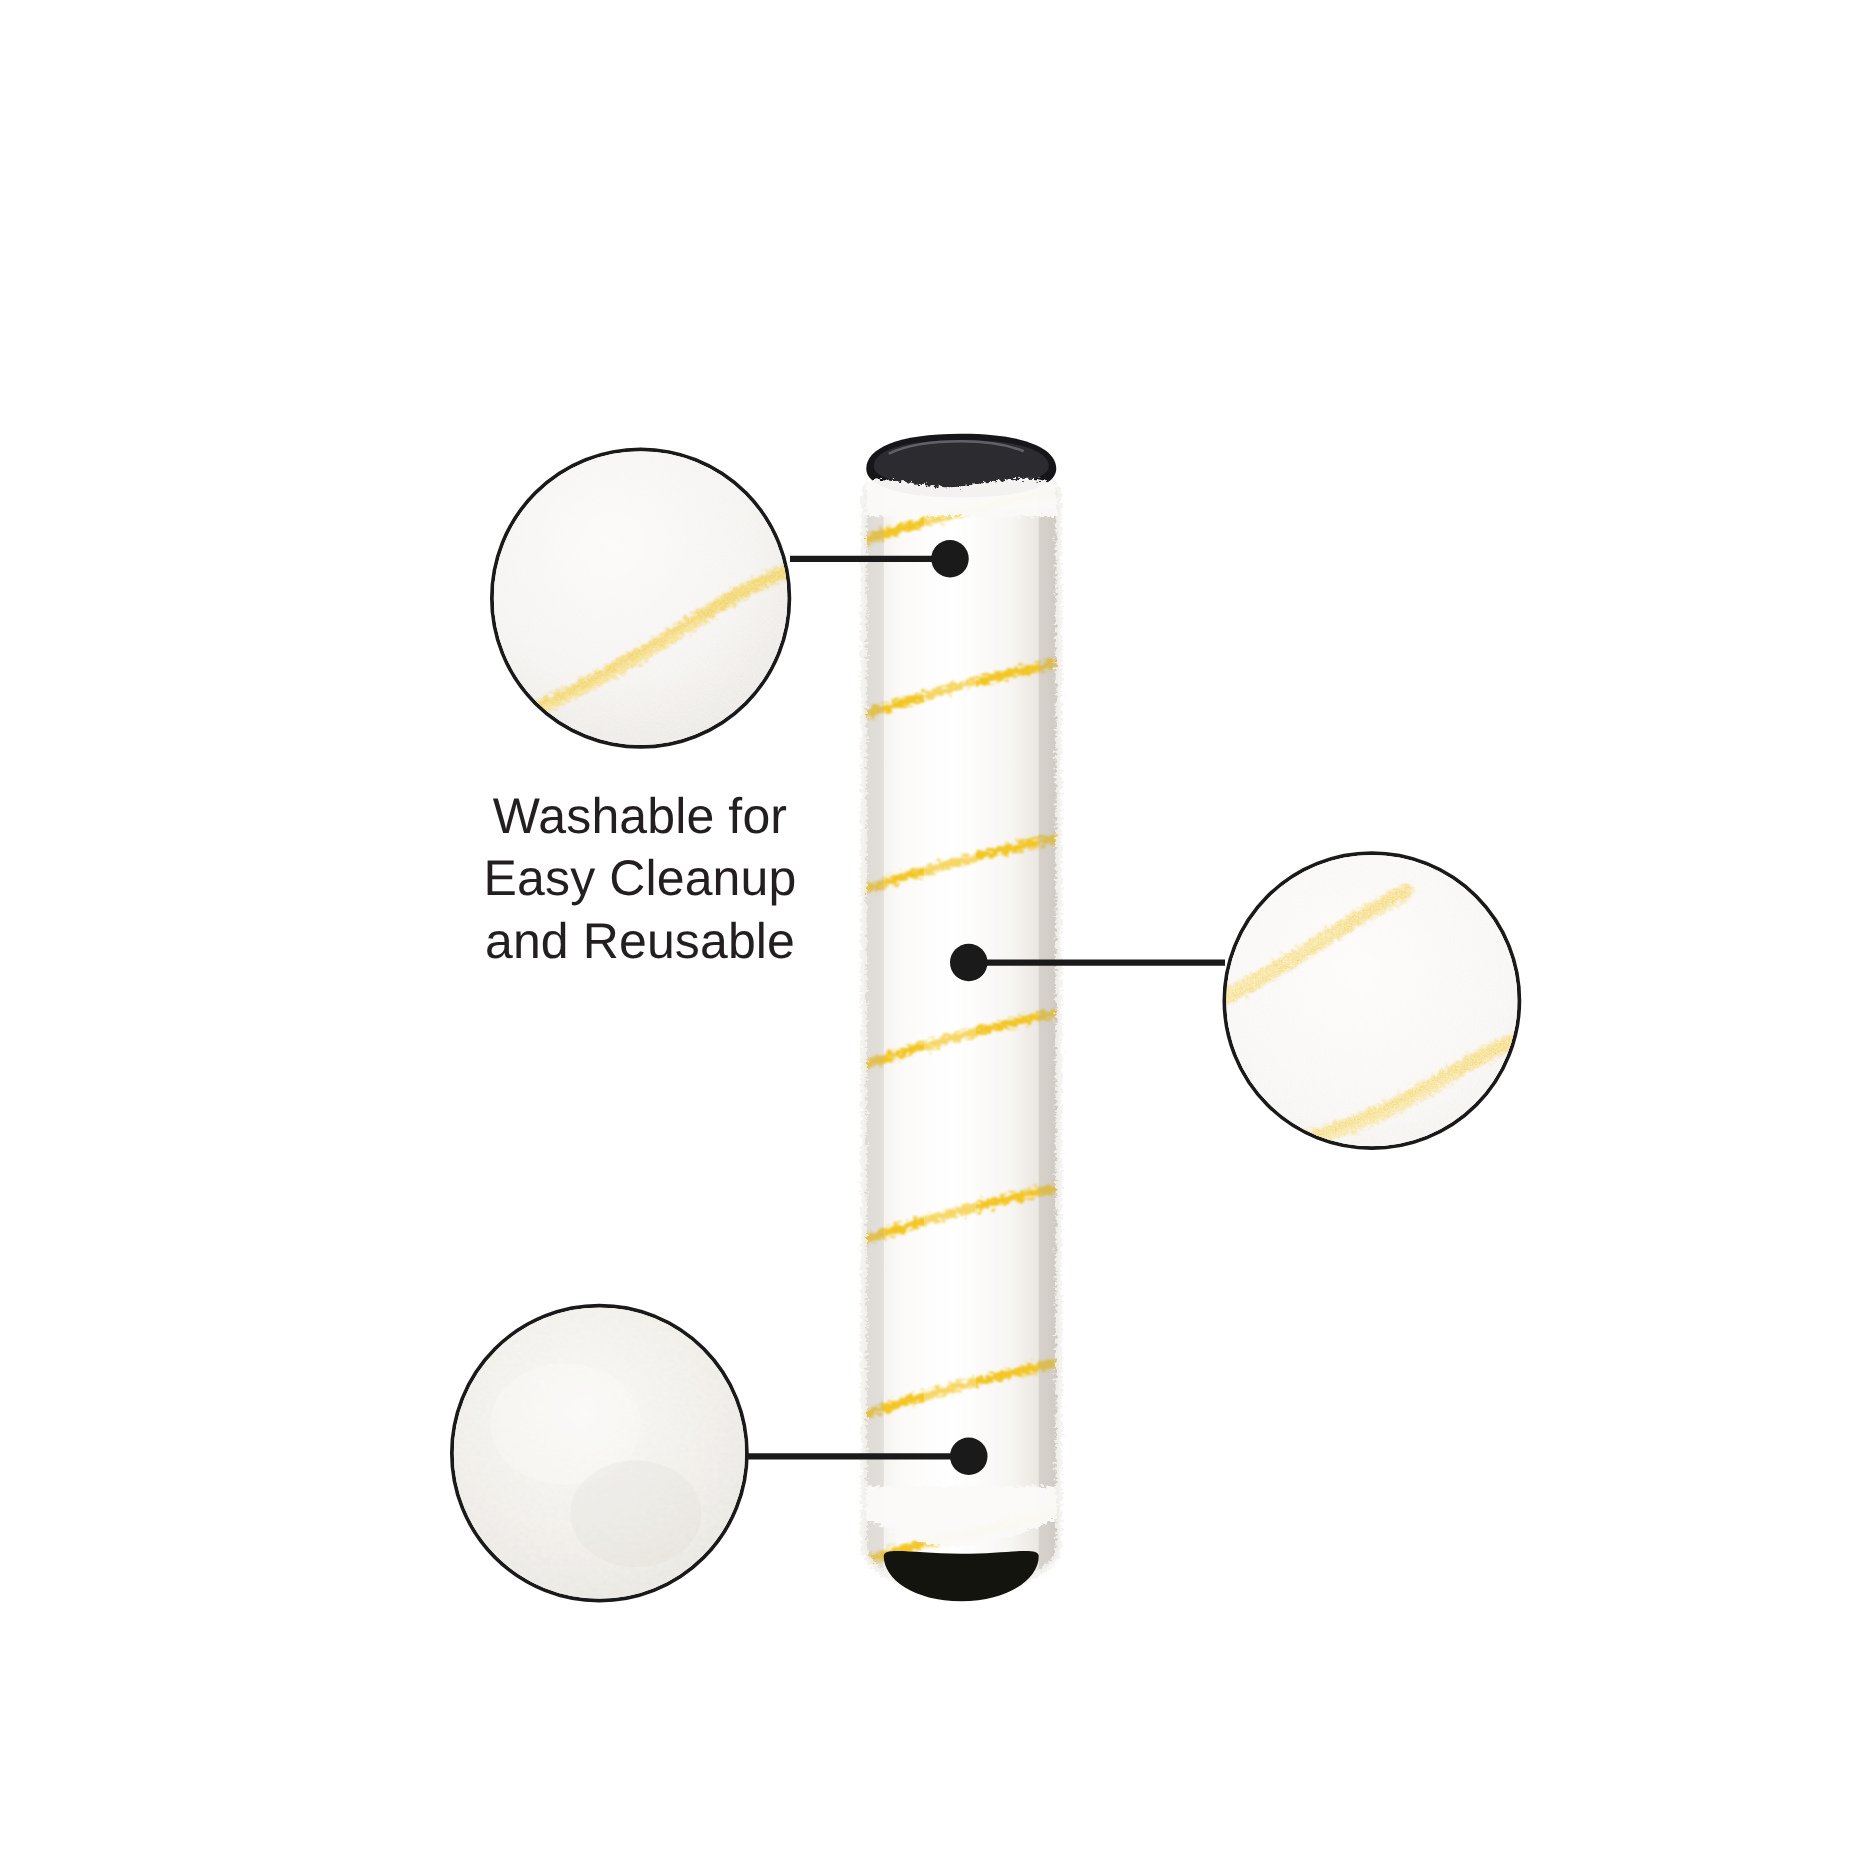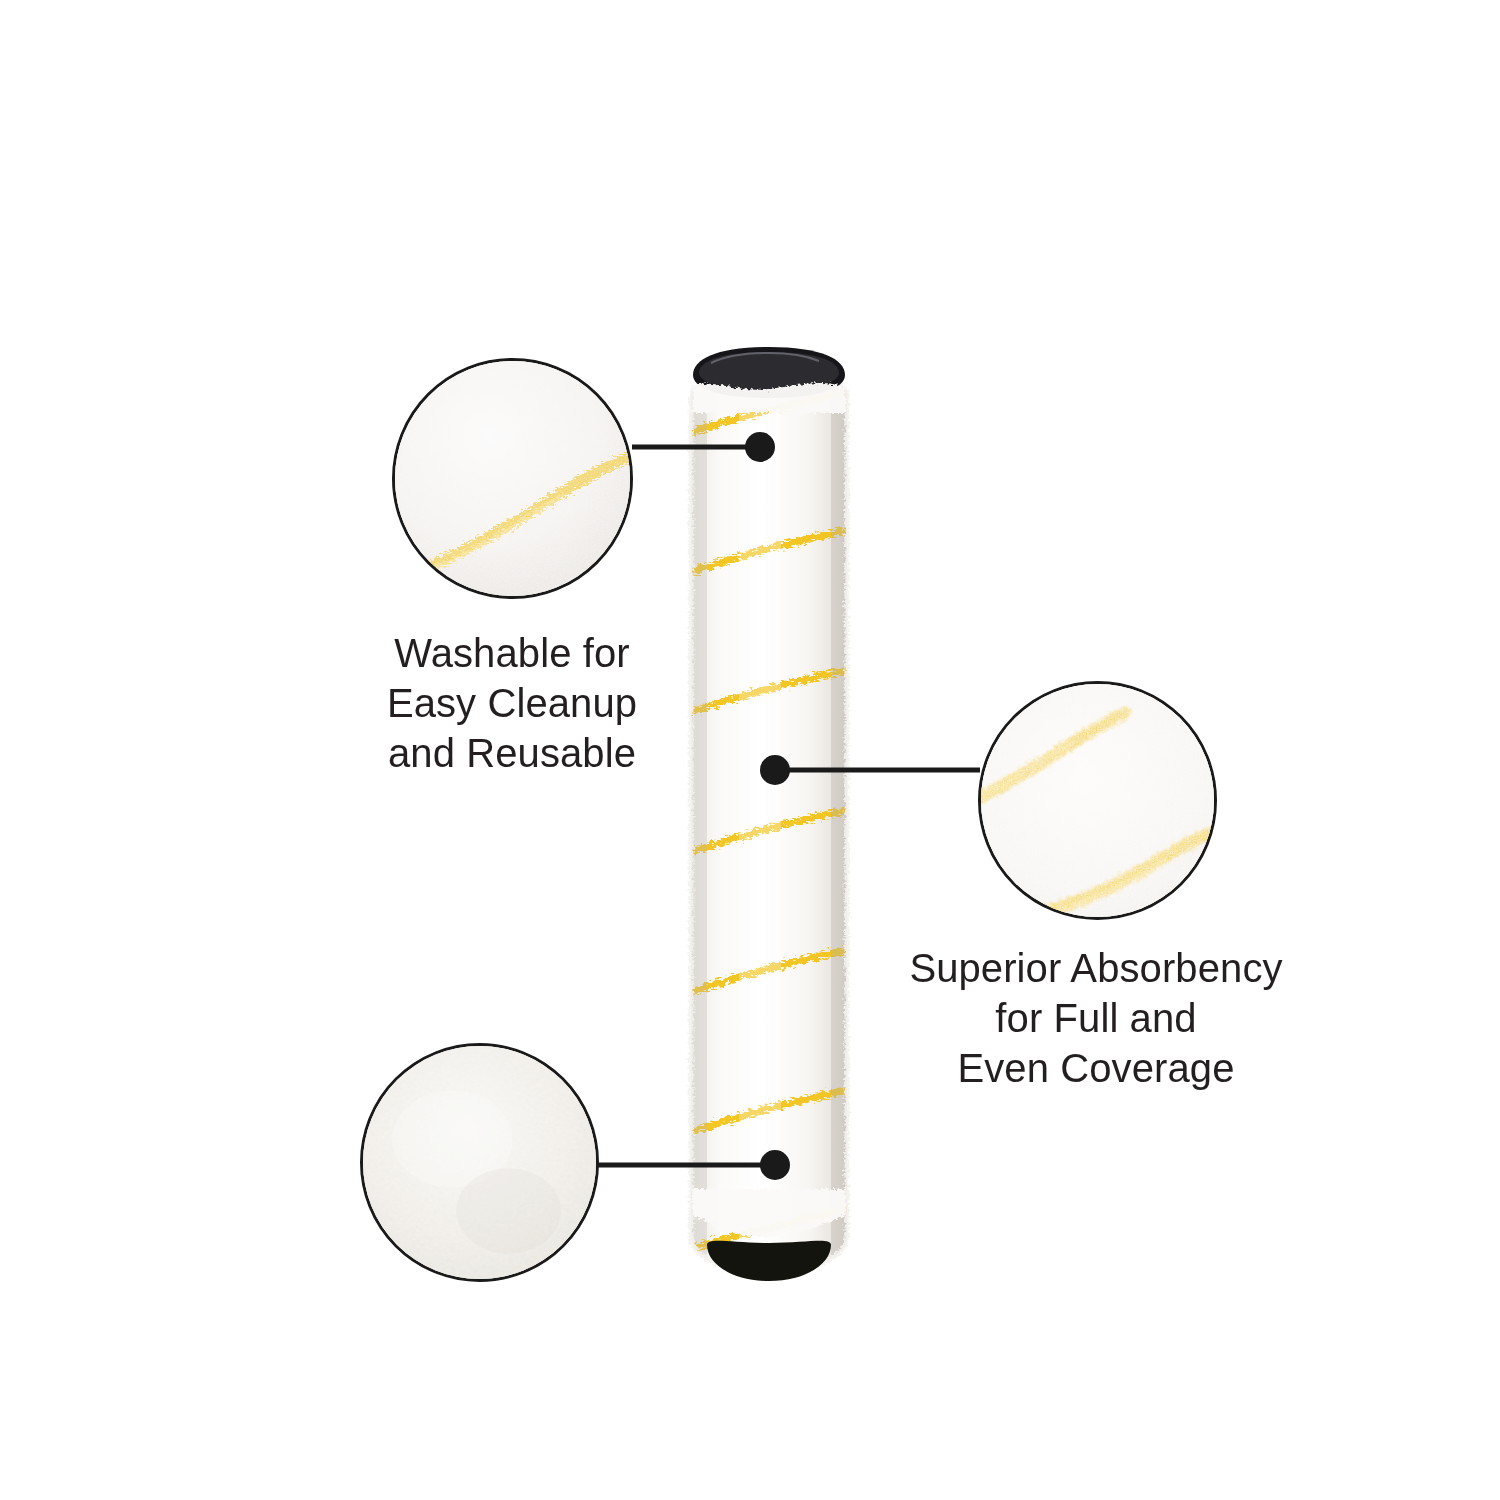--- a/index.html
+++ b/index.html
@@ -254,18 +254,15 @@
     <circle cx="775" cy="770" r="15" fill="#1a1a1a"></circle>
 
     <line x1="597" y1="1165" x2="775" y2="1165" stroke="#1a1a1a" stroke-width="5"></line>
     <circle cx="775" cy="1165" r="15" fill="#1a1a1a"></circle>
   </svg>
 
   <div class="caption" id="caption-washable">Washable for
 Easy Cleanup
 and Reusable</div>
 
-  <div class="caption" id="caption-absorbency">Superior Absorbency
-for Full and
-Even Coverage</div>
 
 
 </div>
 
 </body></html>

